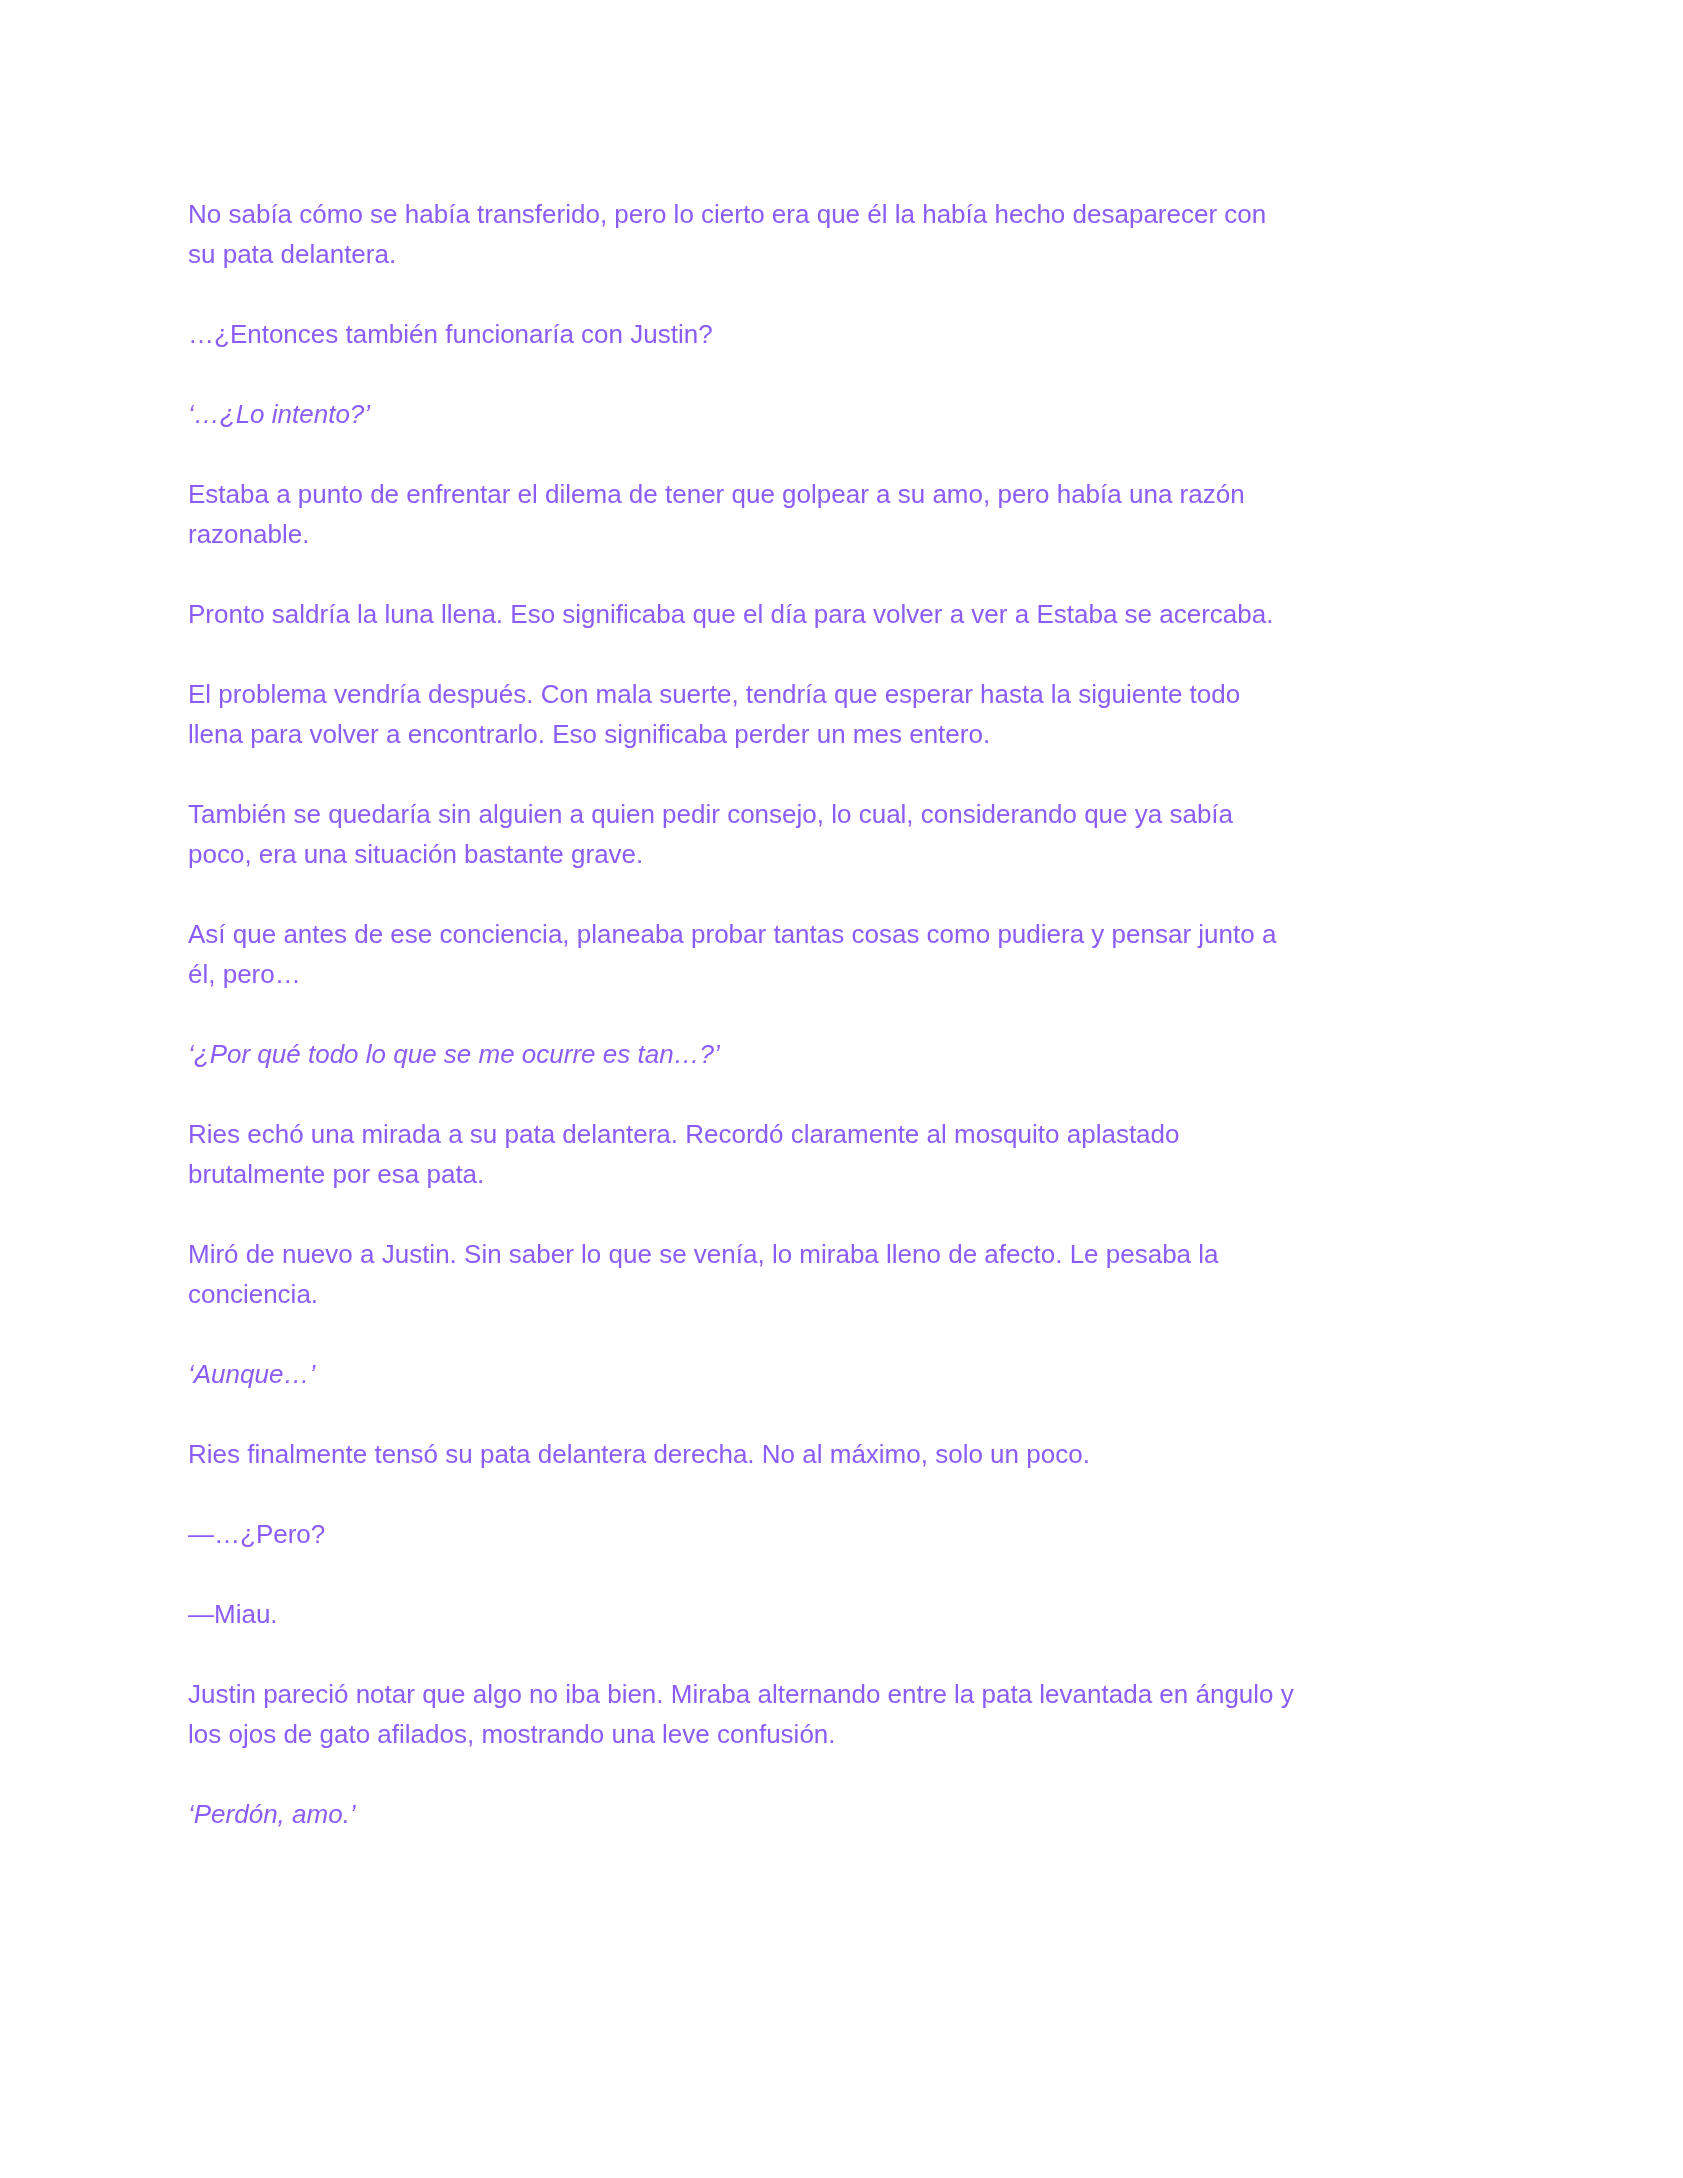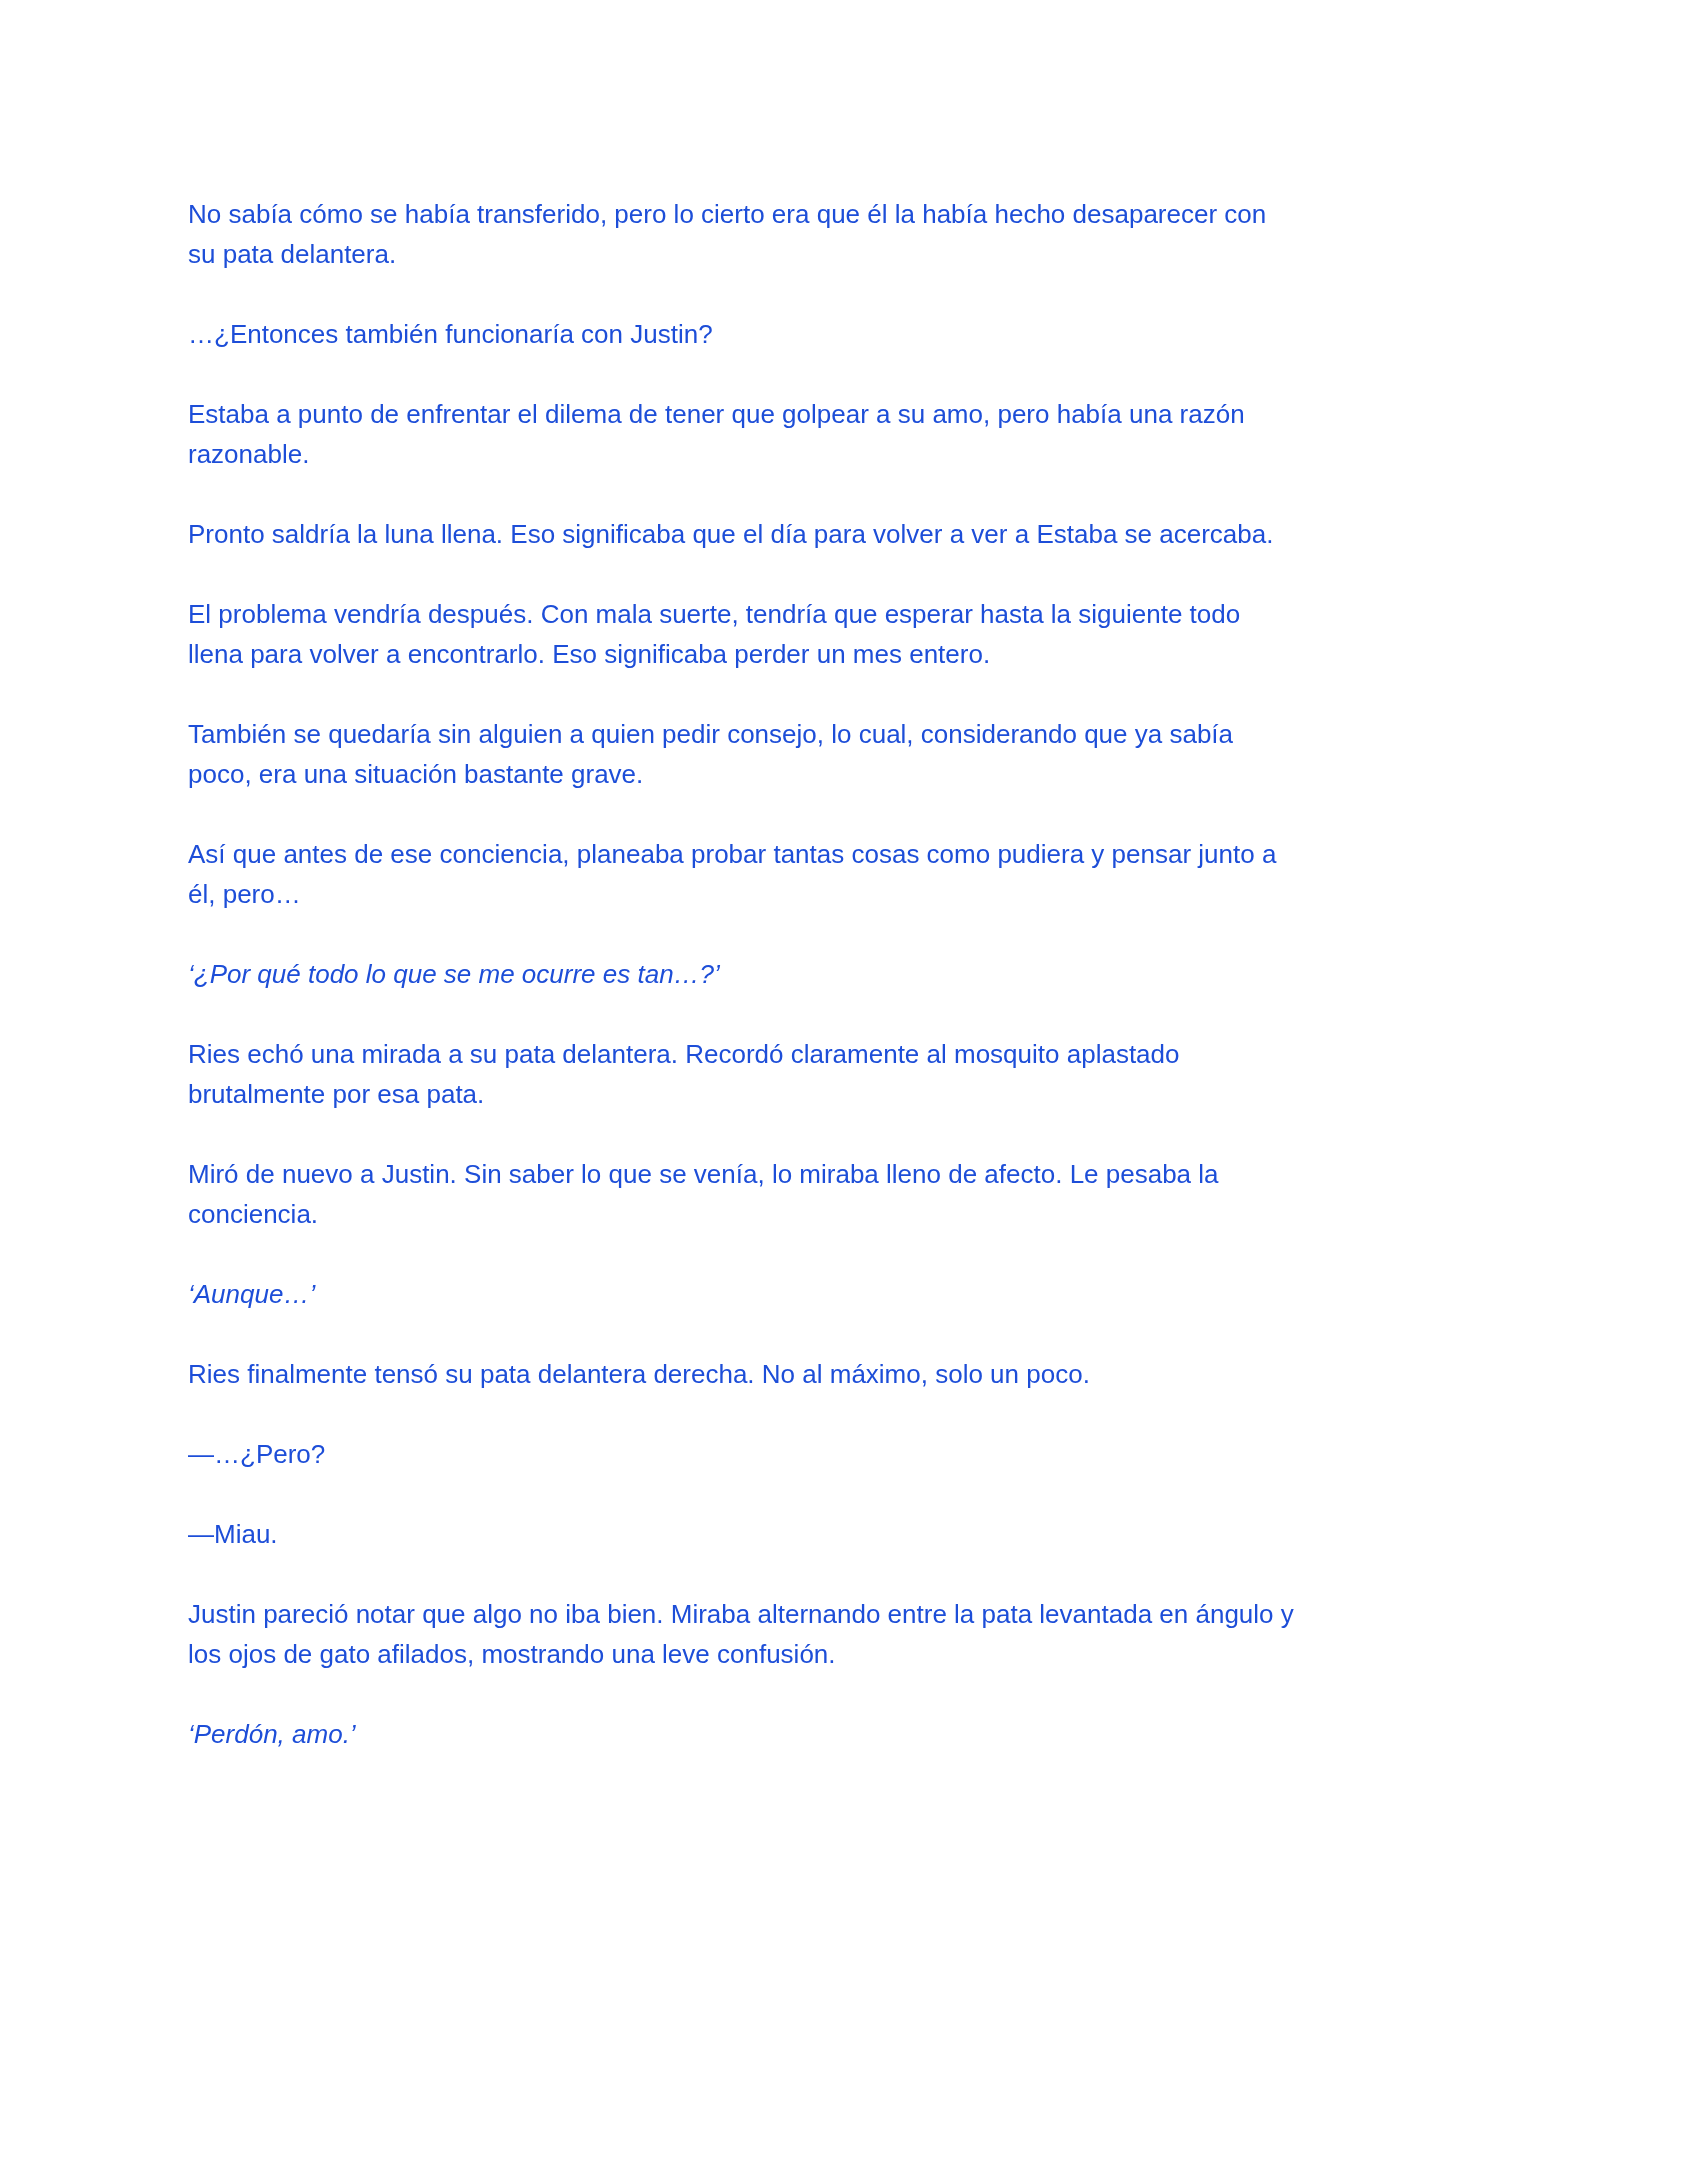--- a/index.html
+++ b/index.html
@@ -15,39 +15,40 @@
   }
   .page {
     box-sizing: border-box;
     width: 1683px;
     height: 2178px;
     padding: 194px 178px 0 188px;
     background: #ffffff;
     font-family: "Liberation Sans", "DejaVu Sans", sans-serif;
     font-size: 26px;
     line-height: 40px;
-    color: #1d4ed8;
+    color: #8b5cf6;
   }
   .para {
     margin: 0 0 40px 0;
     white-space: pre-line;
     font-weight: 400;
     letter-spacing: 0;
   }
   .para.italic {
     font-style: italic;
   }
 </style>
 </head>
 <body>
 
 <div class="page">
   <p class="para">No sabía cómo se había transferido, pero lo cierto era que él la había hecho desaparecer con
 su pata delantera.</p>
   <p class="para">…¿Entonces también funcionaría con Justin?</p>
+  <p class="para italic">‘…¿Lo intento?’</p>
   <p class="para">Estaba a punto de enfrentar el dilema de tener que golpear a su amo, pero había una razón
 razonable.</p>
   <p class="para">Pronto saldría la luna llena. Eso significaba que el día para volver a ver a Estaba se acercaba.</p>
   <p class="para">El problema vendría después. Con mala suerte, tendría que esperar hasta la siguiente todo
 llena para volver a encontrarlo. Eso significaba perder un mes entero.</p>
   <p class="para">También se quedaría sin alguien a quien pedir consejo, lo cual, considerando que ya sabía
 poco, era una situación bastante grave.</p>
   <p class="para">Así que antes de ese conciencia, planeaba probar tantas cosas como pudiera y pensar junto a
 él, pero…</p>
   <p class="para italic">‘¿Por qué todo lo que se me ocurre es tan…?’</p>

